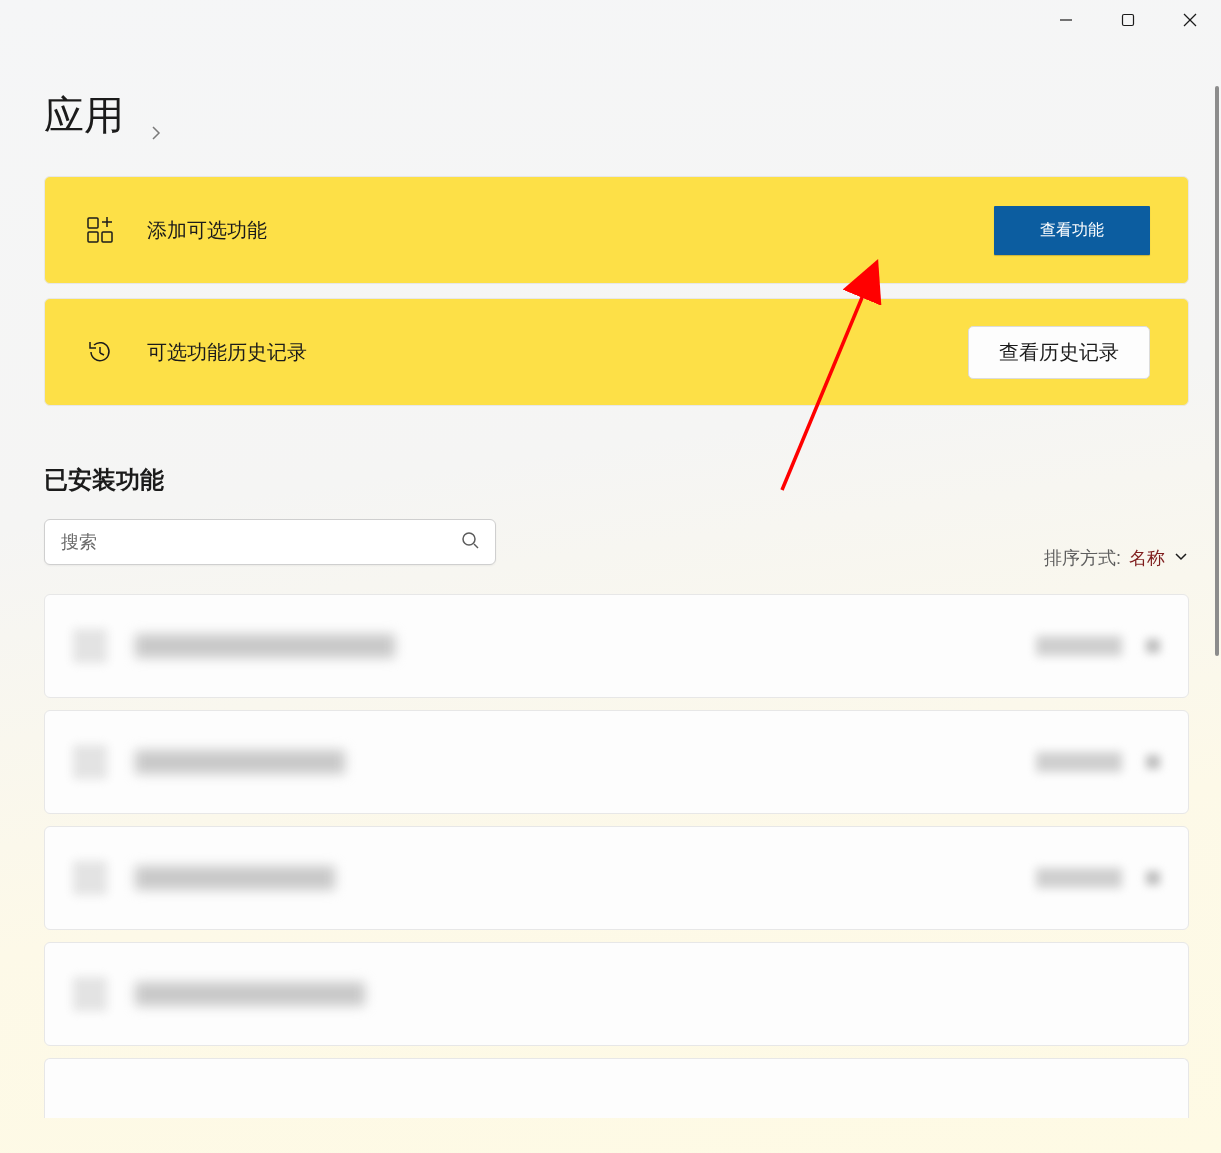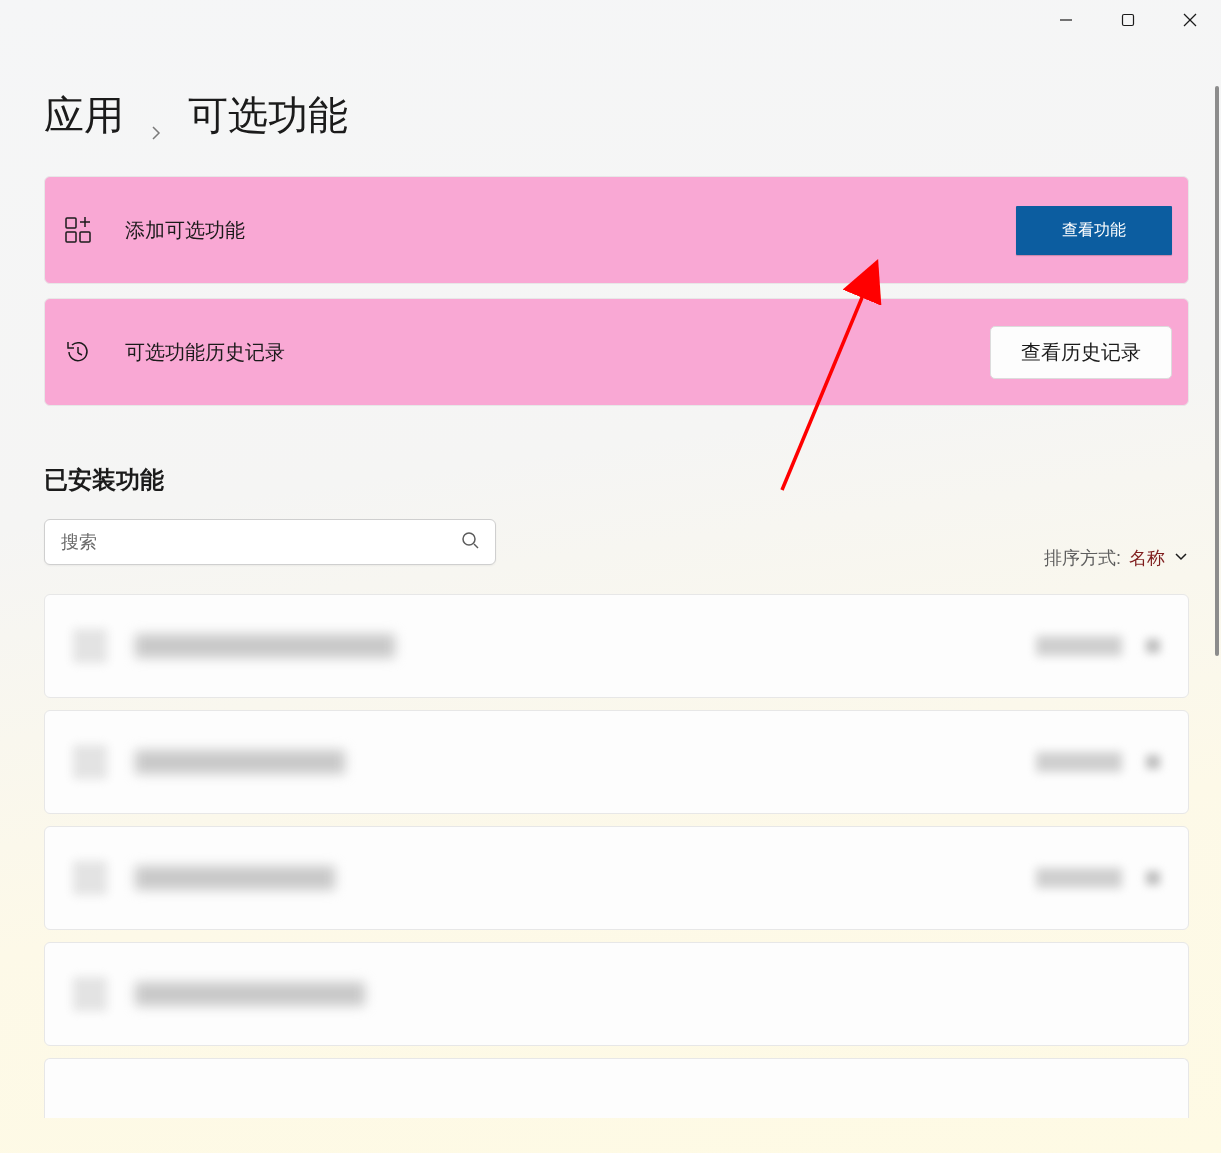--- a/index.html
+++ b/index.html
@@ -52,24 +52,24 @@
   
   .content {
     position: absolute;
     left: 44px;
     right: 32px;
     top: 176px;
   }
 
   
   .card {
-    background: #f9a8d4;
+    background: #fde047;
     border: 1px solid #e7e7e7;
     border-radius: 6px;
-    padding: 26px 16px;
+    padding: 26px 38px;
     display: flex;
     align-items: center;
     justify-content: space-between;
     margin-bottom: 14px;
     min-height: 108px;
   }
   .card-left {
     display: flex;
     align-items: center;
     gap: 30px;
@@ -250,21 +250,20 @@
   </div>
 </div>
 
 <div class="breadcrumb">
   <span>应用</span>
   <span class="chevron">
     <svg width="16" height="16" viewBox="0 0 16 16" fill="none">
         <path d="M5 2 L11 8 L5 14" stroke="#7a7a7a" stroke-width="1.5"></path>
       </svg>
   </span>
-  <span>可选功能</span>
 </div>
 
 <div class="content">
 
   <div class="card">
     <div class="card-left">
       <span class="card-icon">
         <svg width="30" height="30" viewBox="0 0 30 30">
           <rect x="3" y="3" width="10" height="10" rx="1"></rect>
           <rect x="3" y="17" width="10" height="10" rx="1"></rect>

